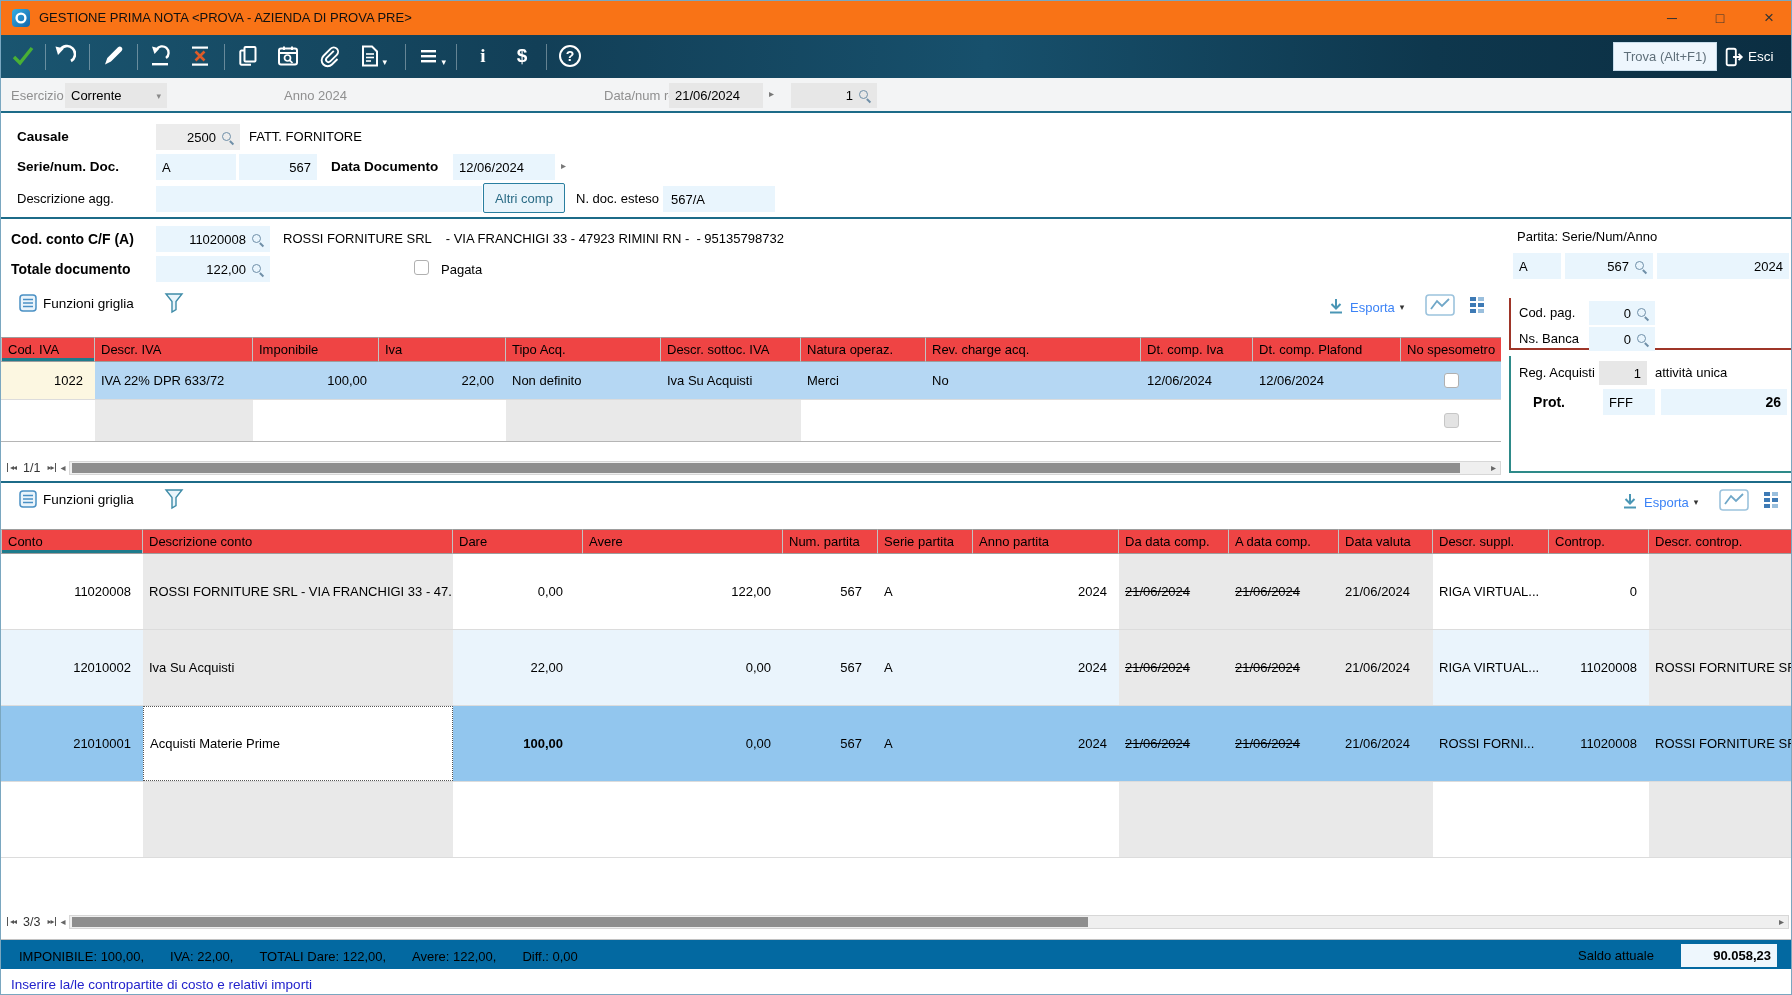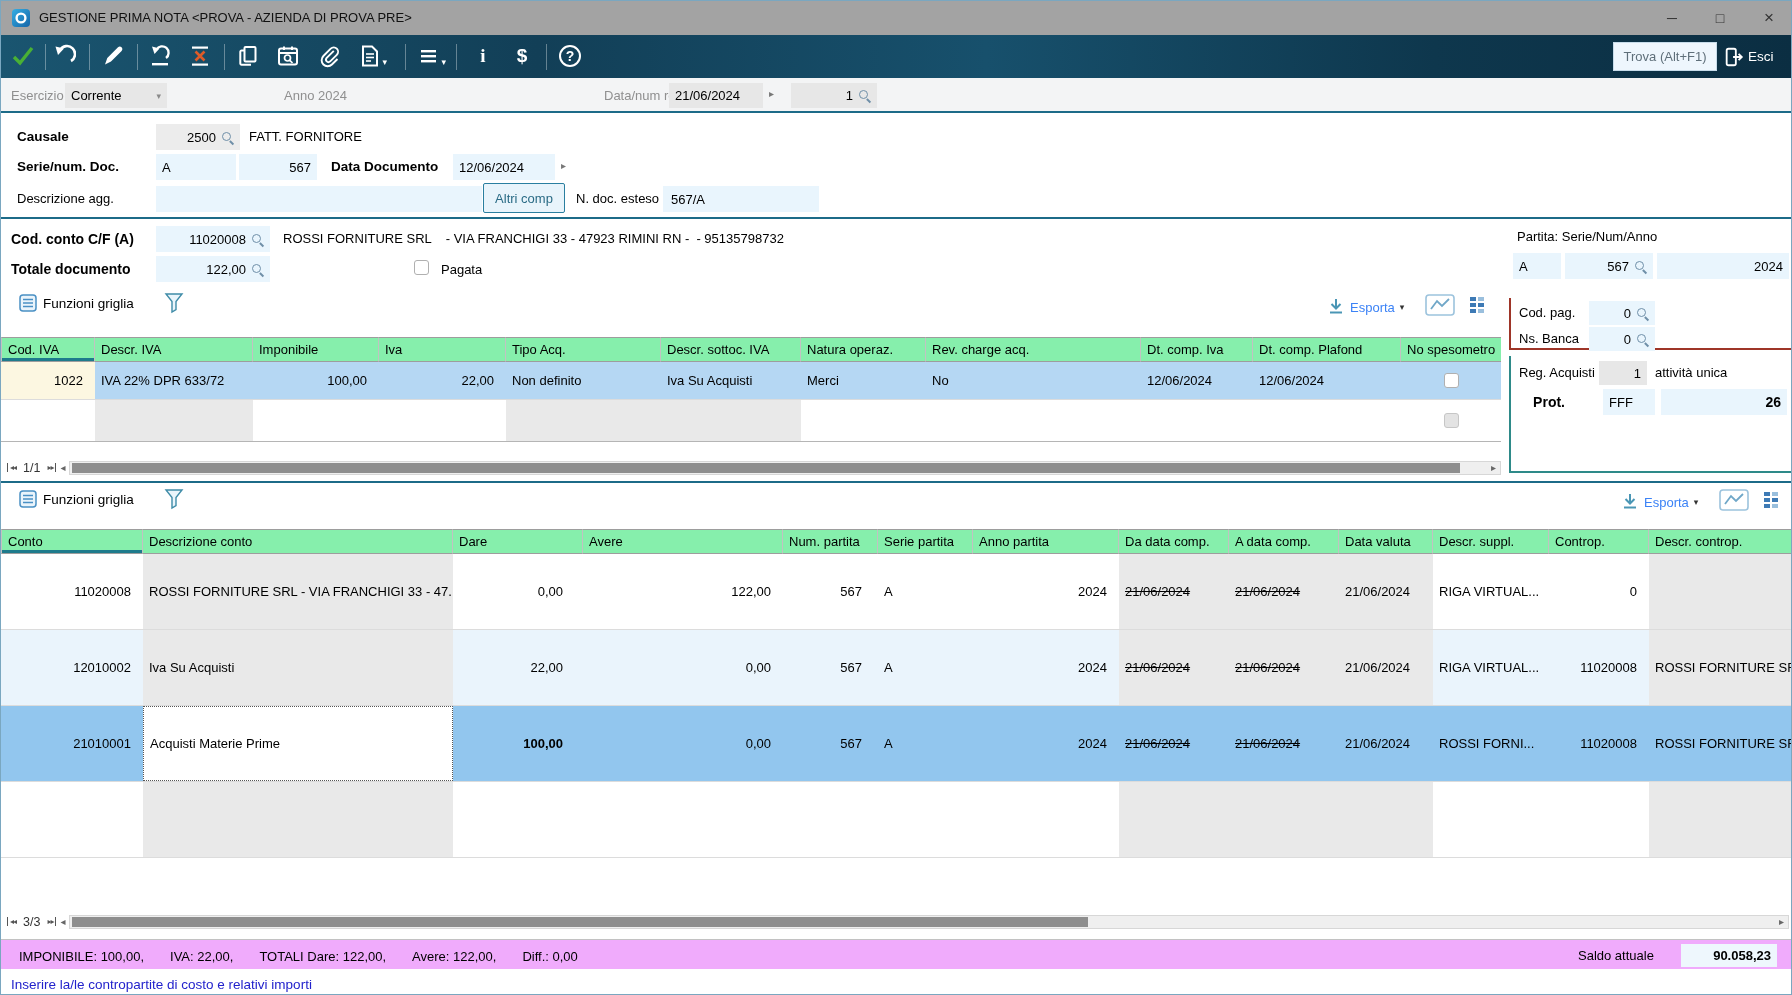--- a/index.html
+++ b/index.html
@@ -1,20 +1,20 @@
 <!DOCTYPE html>
 <html><head>
 <meta charset="utf-8">
 <style>
   * { margin:0; padding:0; box-sizing:border-box; }
   html,body { width:1792px; height:995px; font-family:"Liberation Sans", sans-serif; background:#fff; }
   .page { position:relative; width:1792px; height:995px; overflow:hidden; border:1px solid #7aa7c0; background:#fff; }
 
   
-  .titlebar { position:absolute; left:0; top:0; width:1792px; height:34px; background:#a3a3a3; }
+  .titlebar { position:absolute; left:0; top:0; width:1792px; height:34px; background:#f97316; }
   .title-text { position:absolute; left:38px; top:9px; font-size:13px; color:#111; }
   .appicon { position:absolute; left:11px; top:8px; width:18px; height:18px; }
   .wbtn { position:absolute; top:0; height:34px; display:flex; align-items:center; justify-content:center; font-size:14px; color:#333; cursor:default; }
 
   
   .toolbar { position:absolute; left:0; top:34px; width:1792px; height:43px;
     background:linear-gradient(90deg,#1a5570 0%,#123f57 30%,#17506c 55%,#0e374d 80%,#0b2e42 100%); }
   .tbtn { position:absolute; top:4px; width:34px; height:34px; display:flex; align-items:center; justify-content:center; }
   .tsep { position:absolute; top:9px; width:1px; height:26px; background:rgba(255,255,255,.35); }
   .tglyph { color:#fff; font-size:19px; font-weight:bold; }
@@ -52,21 +52,21 @@
   .export-caret { font-size:9px; color:#333; }
 
   
   .redbox { position:absolute; left:1508px; top:297px; width:284px; height:52px; border-left:2px solid #9e3528; border-bottom:2px solid #9e3528; }
   .tealbox { position:absolute; left:1508px; top:355px; width:284px; height:117px; border-left:2px solid #2e8a89; border-bottom:2px solid #2e8a89; }
 
   
   .grid { position:absolute; }
   .g-head { display:flex; background:#fff; }
   .g-hcell { border-top:1px solid #9d9d9d; border-bottom:1px solid #9d9d9d; border-right:1px solid #c2c2c2; padding:4px 6px;
-    font-size:13px; color:#000; white-space:nowrap; overflow:hidden; background:#86efac; }
+    font-size:13px; color:#000; white-space:nowrap; overflow:hidden; background:#ef4444; }
   .g-hcell:first-child { border-left:1px solid #c2c2c2; }
   .g-hcell.active { box-shadow:inset 0 -3px 0 #1e7b8c; }
   .g-row { display:flex; border-bottom:1px solid #dcdcdc; }
   .g-cell { display:flex; align-items:center; padding:0 6px; font-size:13px; white-space:nowrap; overflow:hidden; }
   .g-cell.num { justify-content:flex-end; padding-right:12px; }
   .g-cell.dis { background:#e9e9e9; }
   .g-cell.cream { background:#fcf7e1; }
   .g-cell.strike { text-decoration:line-through; }
   .g-cell.boldcell { font-weight:bold; }
   .row-sel1 { background:#b5d7f3; }
@@ -78,21 +78,21 @@
   .pager { position:absolute; height:17px; display:flex; align-items:center; font-size:12px; color:#333; }
   .pg-btn { font-size:8px; letter-spacing:-1px; color:#555; padding:0 2px; }
   .pg-first { border-left:1.5px solid #555; }
   .pg-last { border-right:1.5px solid #555; }
   .pg-num { margin:0 5px; font-size:12.5px; }
   .sb-arrow { font-size:10px; color:#666; padding:0 4px; }
   .sb-track { position:relative; height:14px; background:#efefef; border:1px solid #d7d7d7; }
   .sb-thumb { position:absolute; top:1px; height:10px; background:#8e8e8e; }
 
   
-  .statusbar { position:absolute; left:0; top:938px; width:1792px; height:30px; background:#f0abfc; border-top:1px solid #c2c2c2; }
+  .statusbar { position:absolute; left:0; top:938px; width:1792px; height:30px; background:#0369a1; border-top:1px solid #c2c2c2; }
   .status-part { margin-right:26px; font-size:13px; color:#000; }
   .msgline { position:absolute; left:10px; top:976px; font-size:13.5px; color:#2222cc; }
 
   svg { display:block; }
 </style>
 </head>
 <body>
 
 <div class="page">
 
@@ -261,21 +261,21 @@
   <div class="fld" style="left:155px;top:153px;width:80px;">A</div>
   <div class="fld right" style="left:238px;top:153px;width:78px;">567</div>
   <span class="blabel" style="left:330px;top:158px;">Data Documento</span>
   <div class="fld" style="left:452px;top:153px;width:102px;">12/06/2024</div>
   <span class="stepper" style="left:560px;top:159px;">▸</span>
 
   <span class="nlabel" style="left:16px;top:190px;">Descrizione agg.</span>
   <div class="fld" style="left:155px;top:185px;width:326px;"></div>
   <div class="altri-btn">Altri comp</div>
   <span class="nlabel" style="left:575px;top:190px;">N. doc. esteso</span>
-  <div class="fld" style="left:662px;top:185px;width:156px;padding-left:8px;">567/A</div>
+  <div class="fld" style="left:662px;top:185px;width:112px;padding-left:8px;">567/A</div>
 
   <div class="sepline" style="top:216px;"></div>
 
   <span class="blabel" style="left:10px;top:230px;font-size:14px;">Cod. conto C/F  (A)</span>
   <div class="fld right" style="left:155px;top:225px;width:114px;">
     <span>11020008</span>
       <span class="mag"></span>
   </div>
   <span class="nlabel pretext" style="left:282px;top:230px;">ROSSI FORNITURE SRL    - VIA FRANCHIGI 33 - 47923 RIMINI RN -  - 95135798732</span>
 

